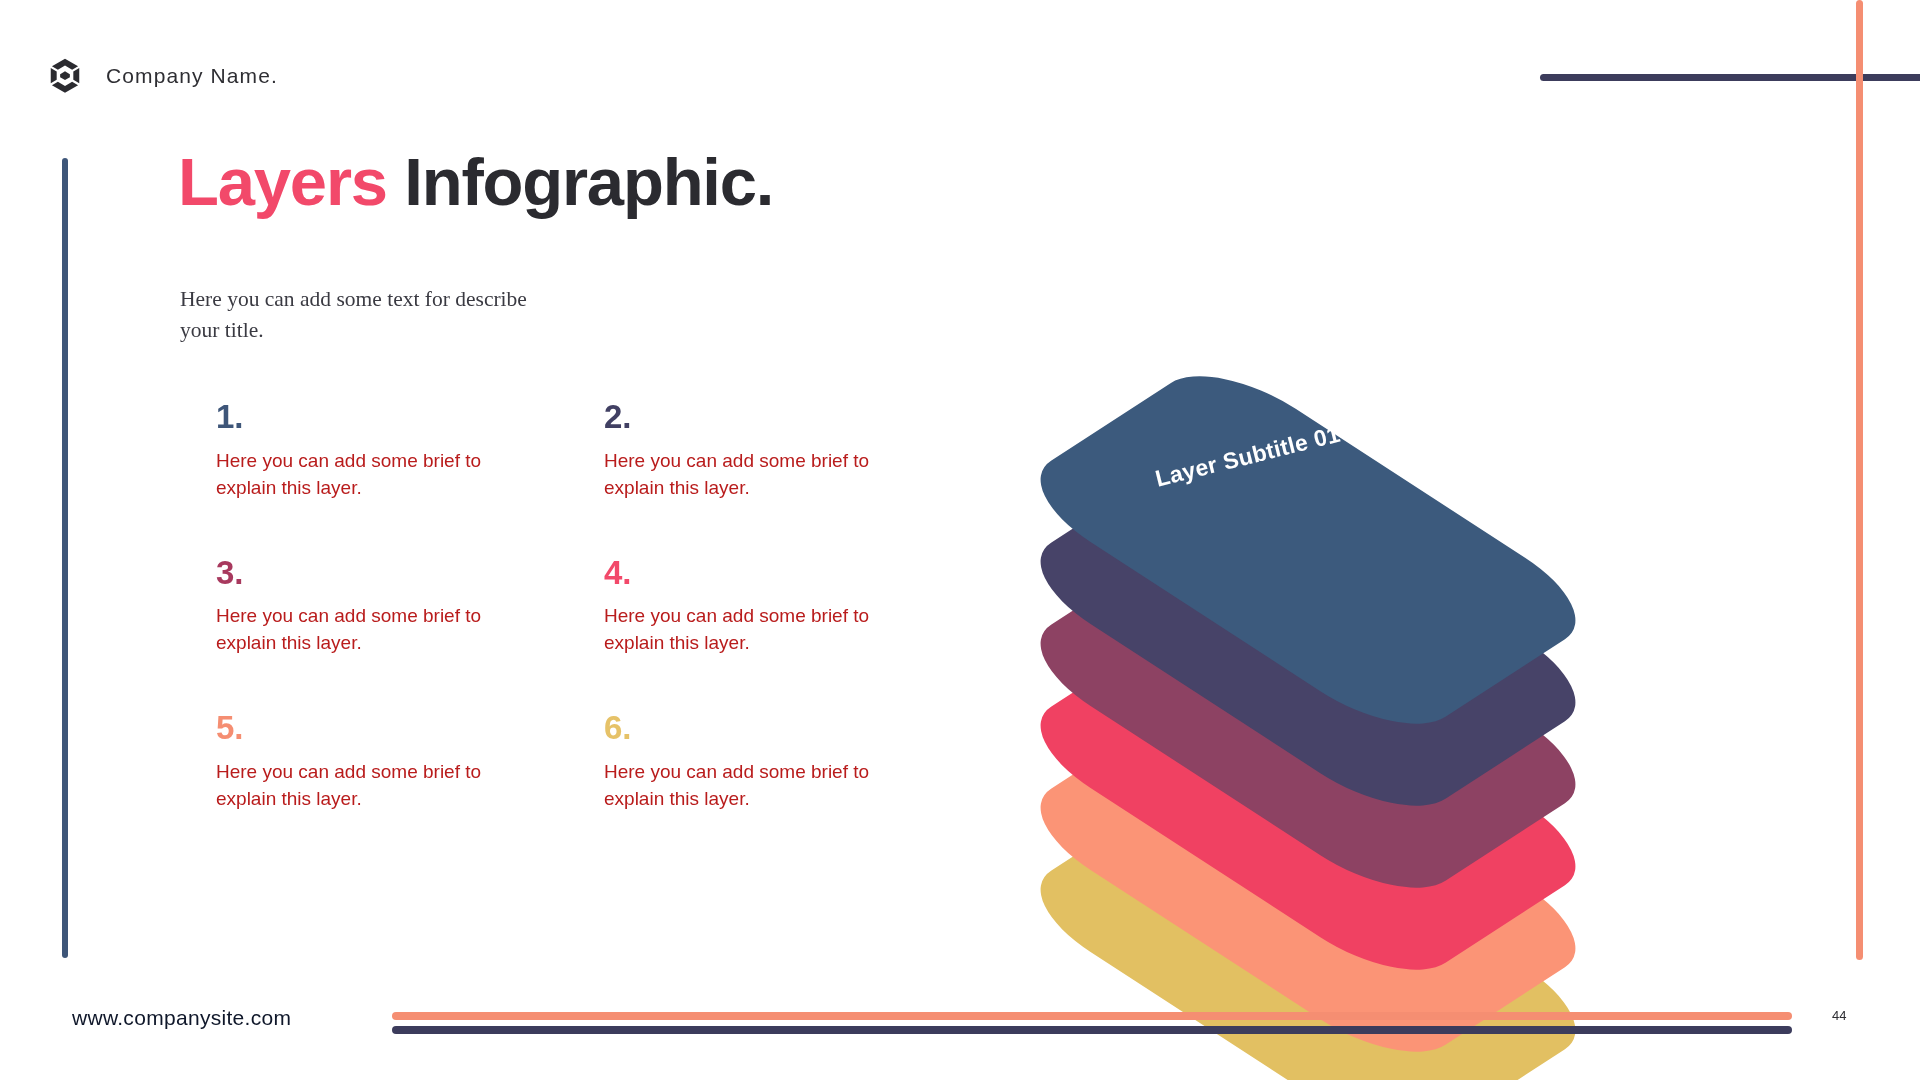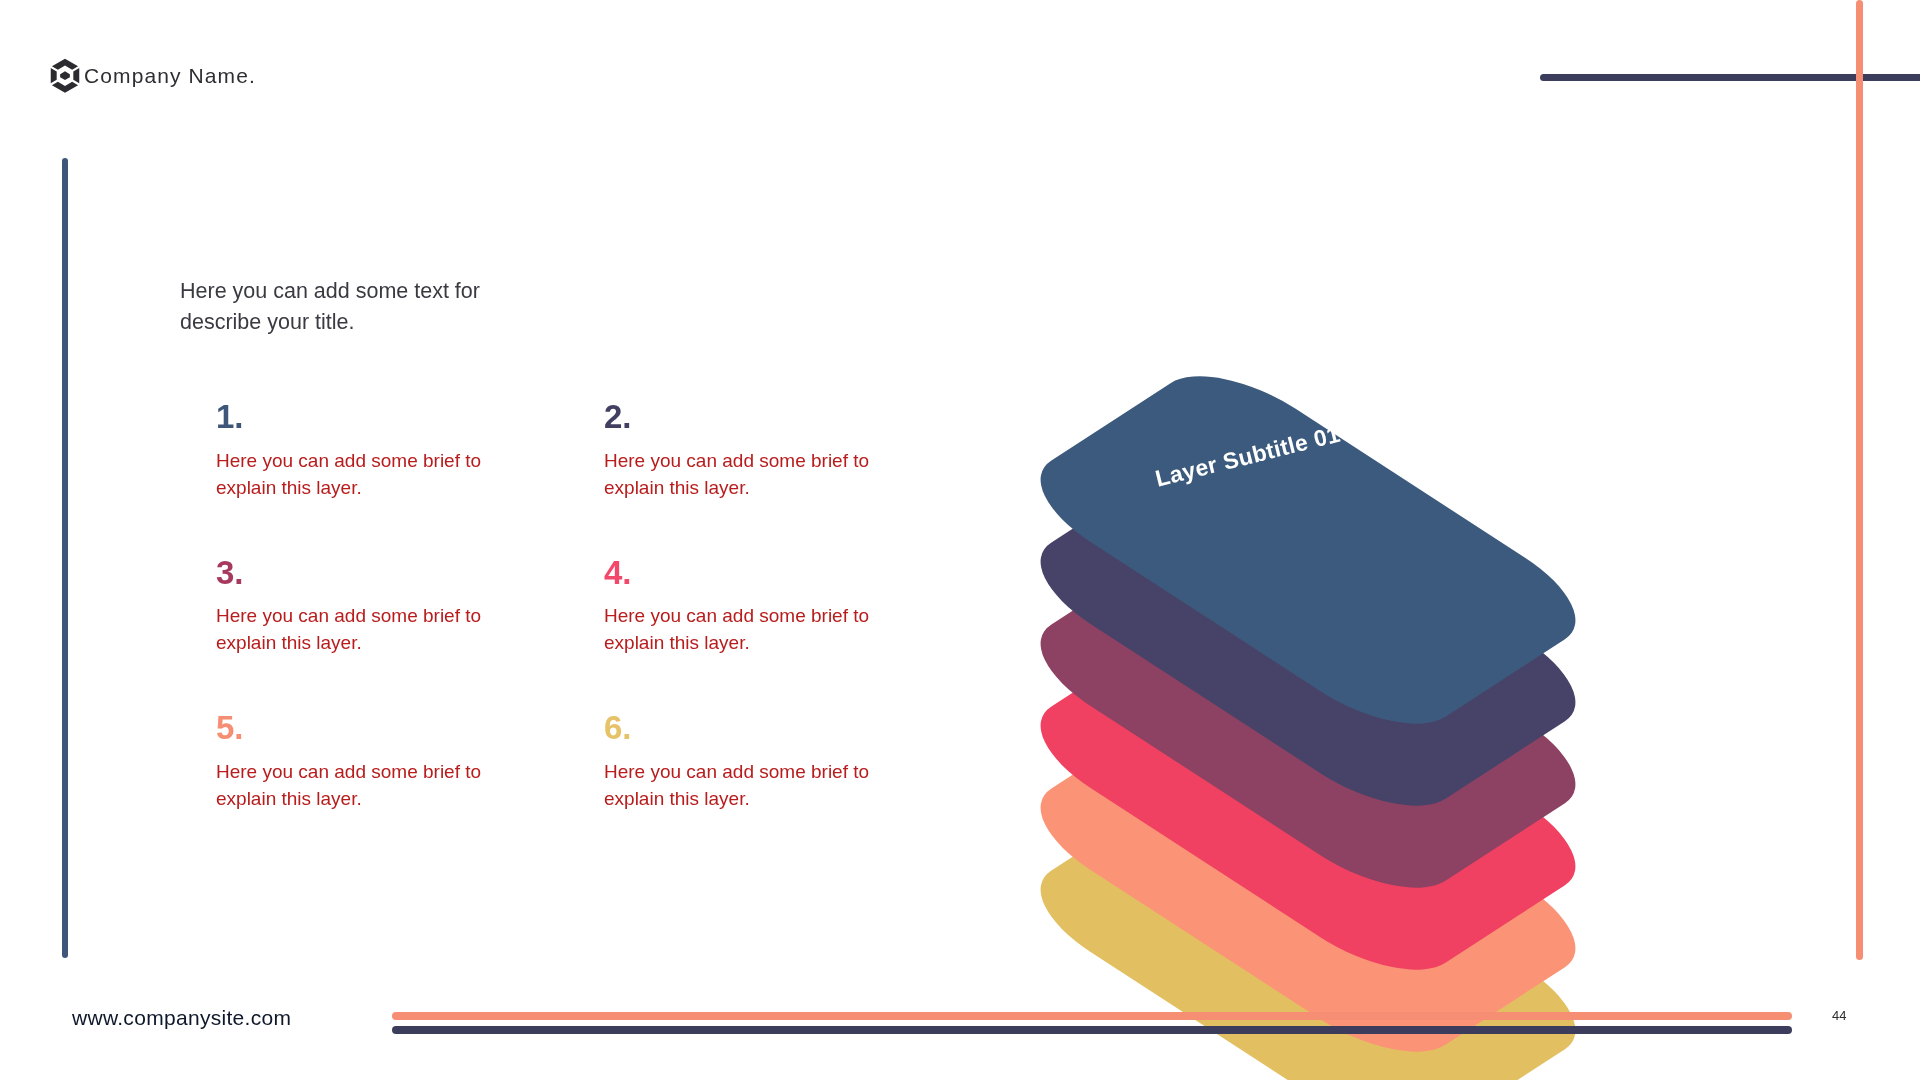--- a/index.html
+++ b/index.html
@@ -67,20 +67,21 @@
     border-radius: 5px;
   }
 
   
   .brand {
     position: absolute;
     left: 46px;
     top: 57px;
     display: flex;
     align-items: center;
+    gap: 22px;
   }
   .brand-logo { width: 38px; height: 38px; display: block; }
   .brand-name {
     font-size: 21px;
     letter-spacing: 1.1px;
     color: #2e2e33;
     white-space: nowrap;
   }
 
   
@@ -93,25 +94,26 @@
     letter-spacing: -1.2px;
     white-space: nowrap;
     line-height: 1;
   }
   .title .accent { color: #f2496a; }
   .title .dark { color: #2b2b30; }
 
   .lede {
     position: absolute;
     left: 180px;
-    top: 276px;
+    top: 284px;
     width: 360px;
     font-size: 21.5px;
     line-height: 1.42;
     color: #3a3a42;
+    font-family: Liberation Serif, serif;
   }
 
   
   .items {
     position: absolute;
     left: 216px;
     top: 400px;
     width: 700px;
     display: grid;
     grid-template-columns: 388px 312px;
@@ -201,20 +203,23 @@
           <path d="M8 18.6 L18 24.4 L18 38.2 L8 44 Z"></path>
           <path d="M56 18.6 L56 44 L46 38.2 L46 24.4 Z"></path>
           <path d="M10 47.6 L20 41.8 L32 48.7 L44 41.8 L54 47.6 L32 60 Z"></path>
           <path d="M32 24.2 L40.2 29 L40.2 34 L32 38.8 L23.8 34 L23.8 29 Z"></path>
         </g>
       </svg>
     </span>
     <span class="brand-name">Company  Name.</span>
   </div>
 
+  <div class="title">
+    <span class="accent">Layers</span><span class="dark"> Infographic.</span>
+  </div>
 
   <div class="lede">Here you can add some text for describe your title.</div>
 
   <div class="items">
     <div class="item">
       <div class="item-num" style="color: rgb(62, 86, 121);">1.</div>
       <div class="item-text">Here you can add some brief to explain this layer.</div>
     </div>
     <div class="item">
       <div class="item-num" style="color: rgb(65, 64, 99);">2.</div>

